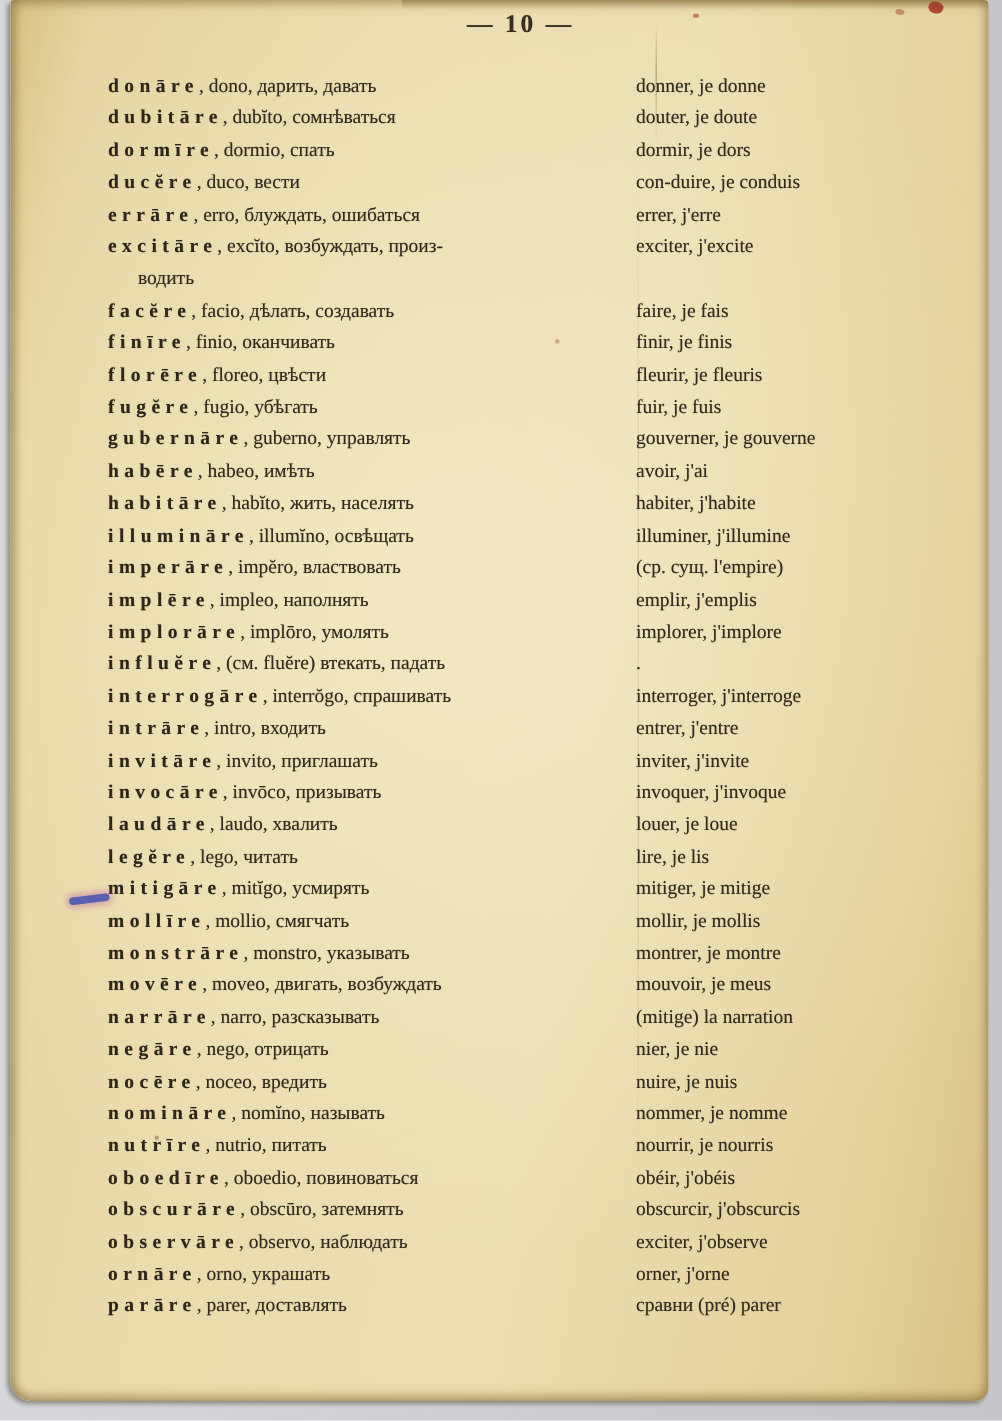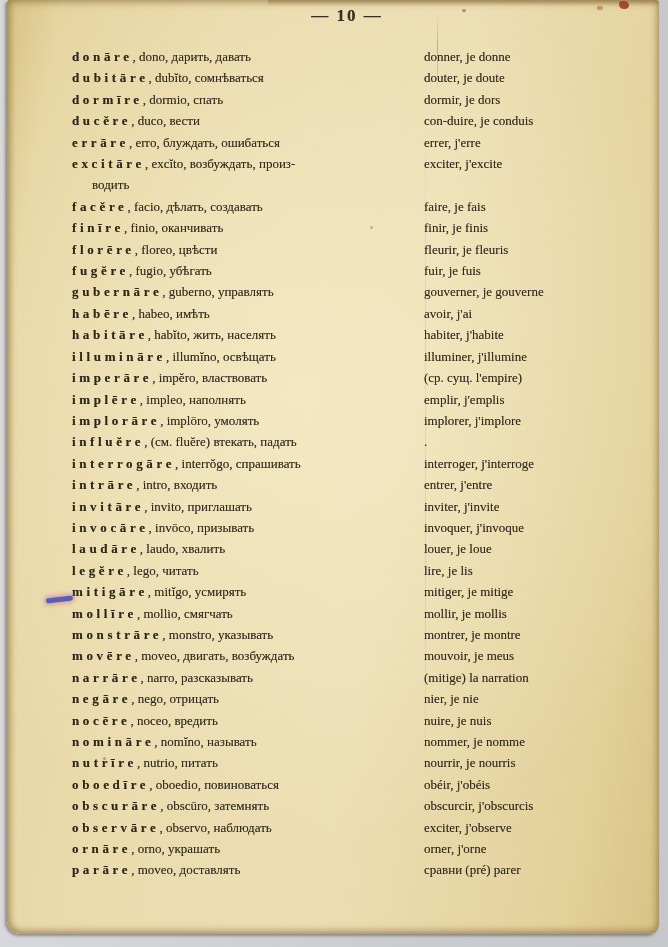--- a/index.html
+++ b/index.html
@@ -258,21 +258,21 @@
     <div class="left"><span class="lat">observāre</span><span>, observo, наблюдать</span></div>
     <div class="right">exciter, j'observe</div>
   </div>
 
   <div class="row">
     <div class="left"><span class="lat">ornāre</span><span>, orno, украшать</span></div>
     <div class="right">orner, j'orne</div>
   </div>
 
   <div class="row">
-    <div class="left"><span class="lat">parāre</span><span>, moveo, доставлять</span></div>
+    <div class="left"><span class="lat">parāre</span><span>, parer, доставлять</span></div>
     <div class="right">сравни (pré) parer</div>
   </div>
 </div>
     <div class="blue-mark"></div>
     <div class="red-speck"></div>
     <div class="speck-a"></div>
     <div class="speck-b"></div>
     <div class="speck-c"></div>
   </div>
 </div>

